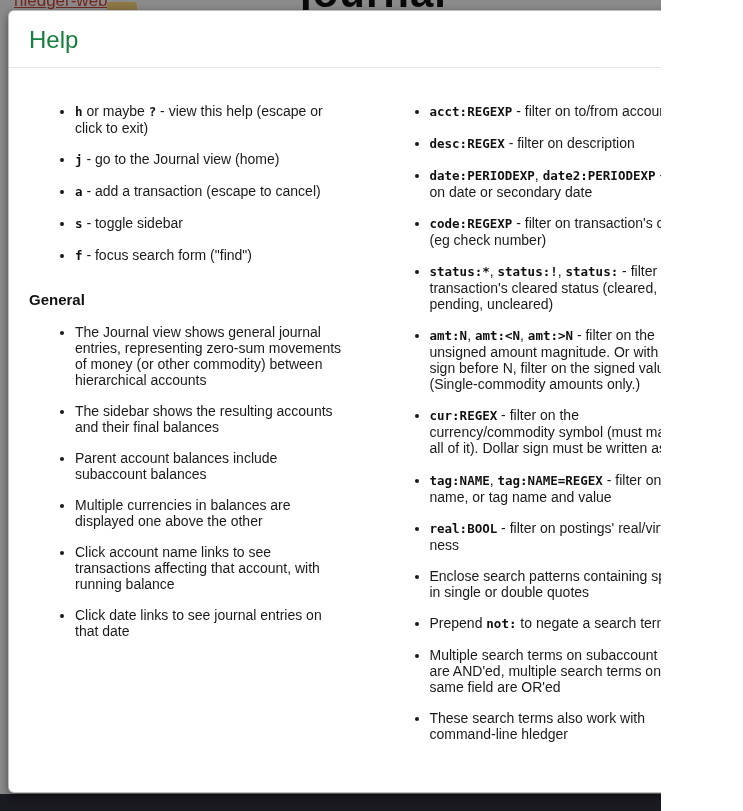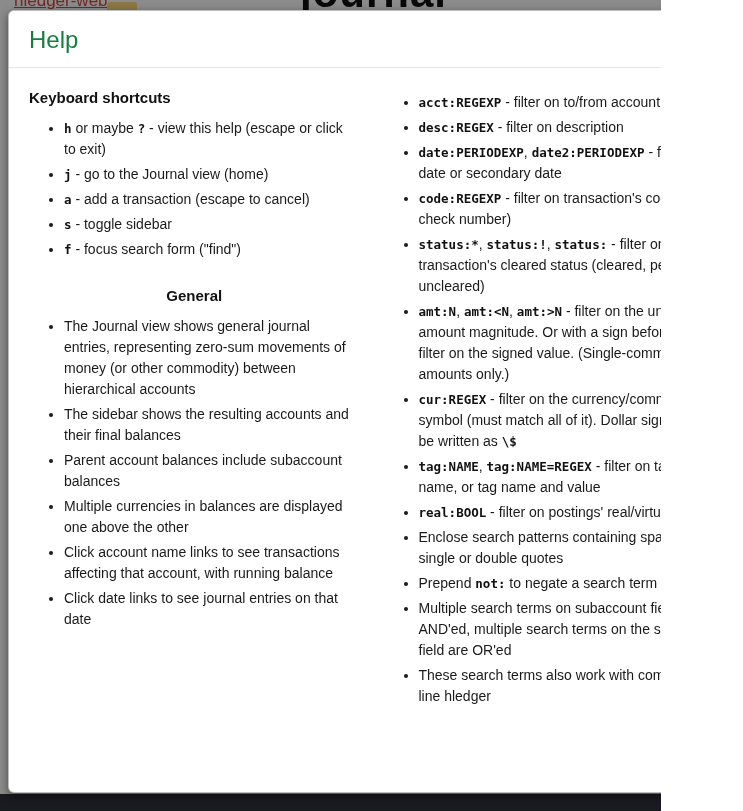--- a/index.html
+++ b/index.html
@@ -69,31 +69,31 @@
     gap: 24px;
     padding: 20px 20px 10px 20px;
   }
   .col { flex: 1 1 0; min-width: 0; }
 
   .section-heading {
     margin: 0 0 11px 0;
     font-size: 15px; font-weight: bold; color: #111;
     line-height: 19px;
   }
-  .help-list + .section-heading { margin-top: 26px; text-align: center; }
+  .help-list + .section-heading { margin-top: 26px; }
   .help-list {
     margin: 0 0 16px 0;
     padding-left: 31px;
     list-style: disc;
   }
   .help-list li {
     font-size: 14px;
-    line-height: 21px;
+    line-height: 16px;
     color: #1a1a1a;
-    margin: 4px;
+    margin: 15px;
   }
   .help-list li code {
     font-family: "DejaVu Sans Mono", monospace;
     font-weight: bold;
     font-size: 12.5px;
     color: #111;
   }
 </style>
 </head>
 <body>
@@ -109,21 +109,20 @@
 
   <div class="backdrop"></div>
 
   <div class="modal">
     <div class="modal-header">
       <button class="close">×</button>
       <h2 class="modal-title">Help</h2>
     </div>
     <div class="modal-body">
       <div class="col">
-          <h4 class="section-heading">Keyboard shortcuts</h4>
           <ul class="help-list">
             <li><code>h</code> or maybe <code>?</code> - view this help (escape or click to exit)</li>
             <li><code>j</code> - go to the Journal view (home)</li>
             <li><code>a</code> - add a transaction (escape to cancel)</li>
             <li><code>s</code> - toggle sidebar</li>
             <li><code>f</code> - focus search form ("find")</li>
           </ul>
           <h4 class="section-heading">General</h4>
           <ul class="help-list">
             <li>The Journal view shows general journal entries, representing zero-sum movements of money (or other commodity) between hierarchical accounts</li>

